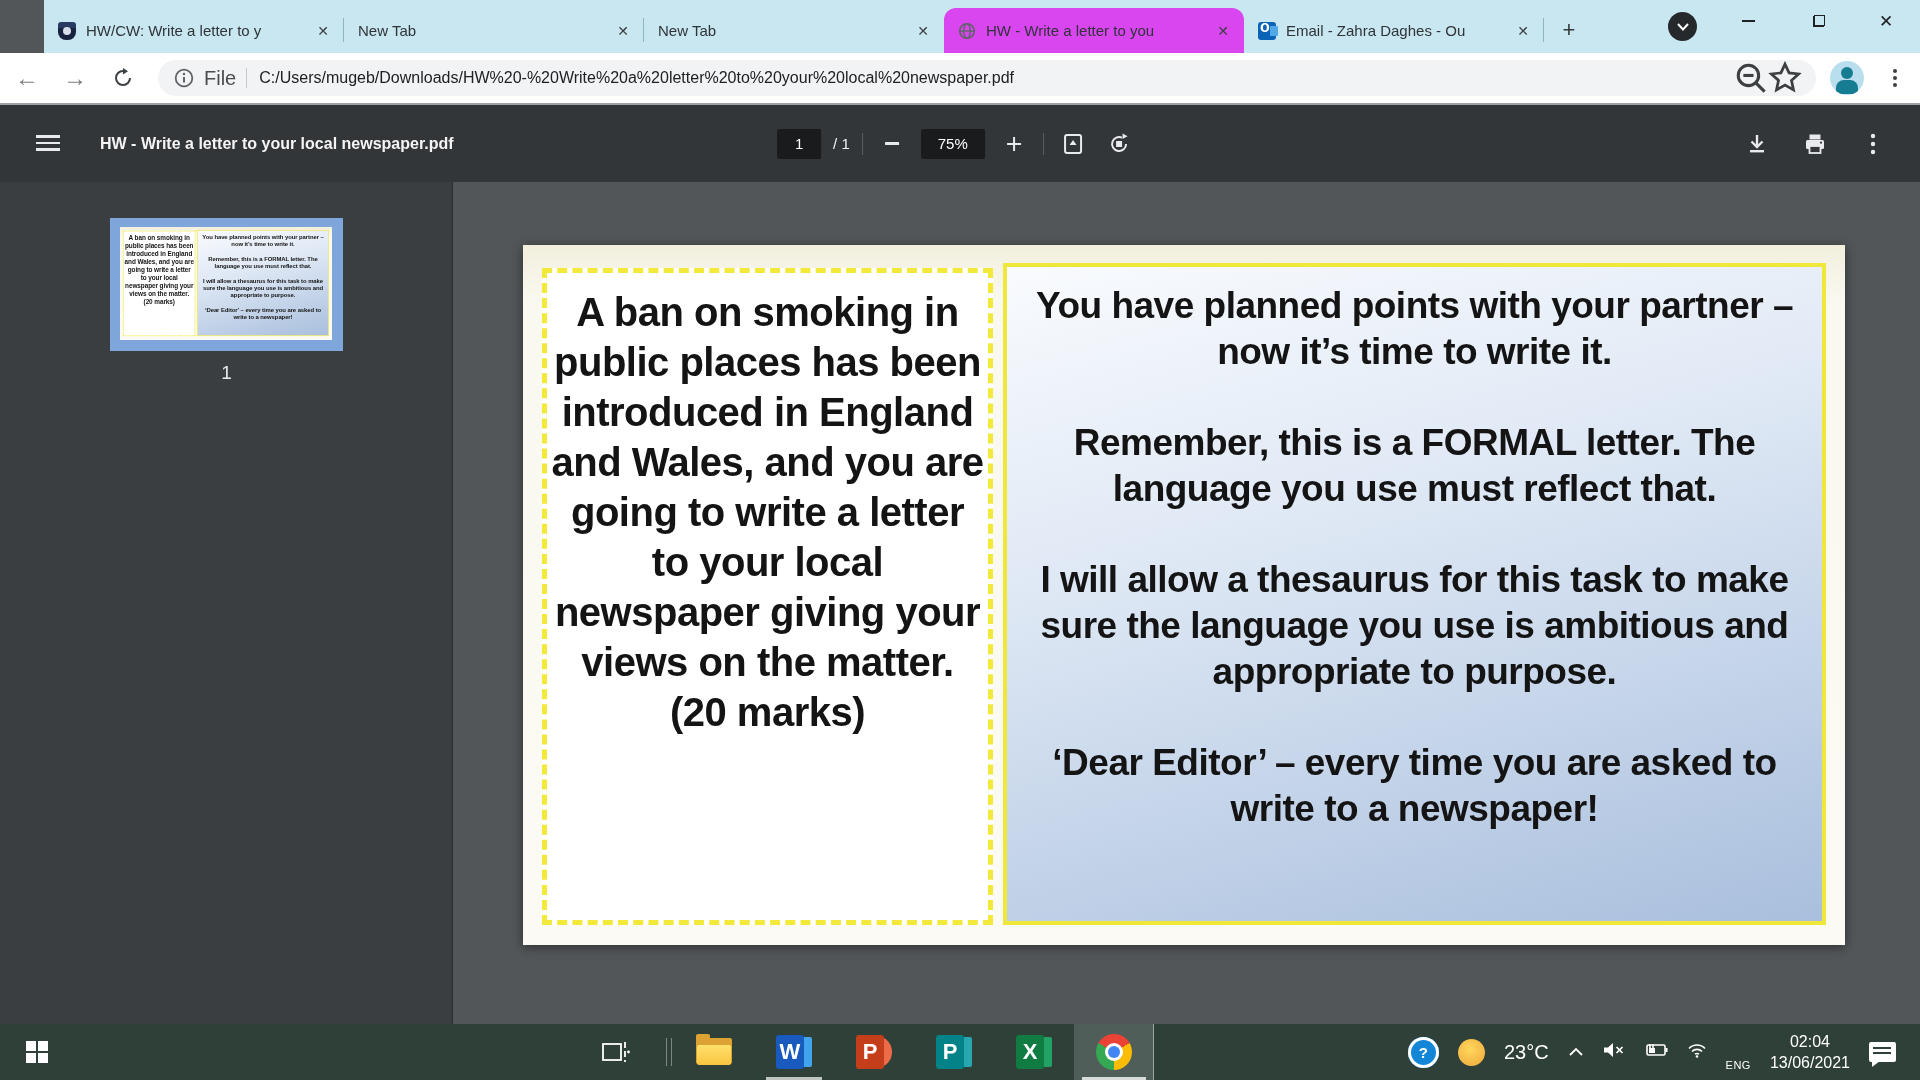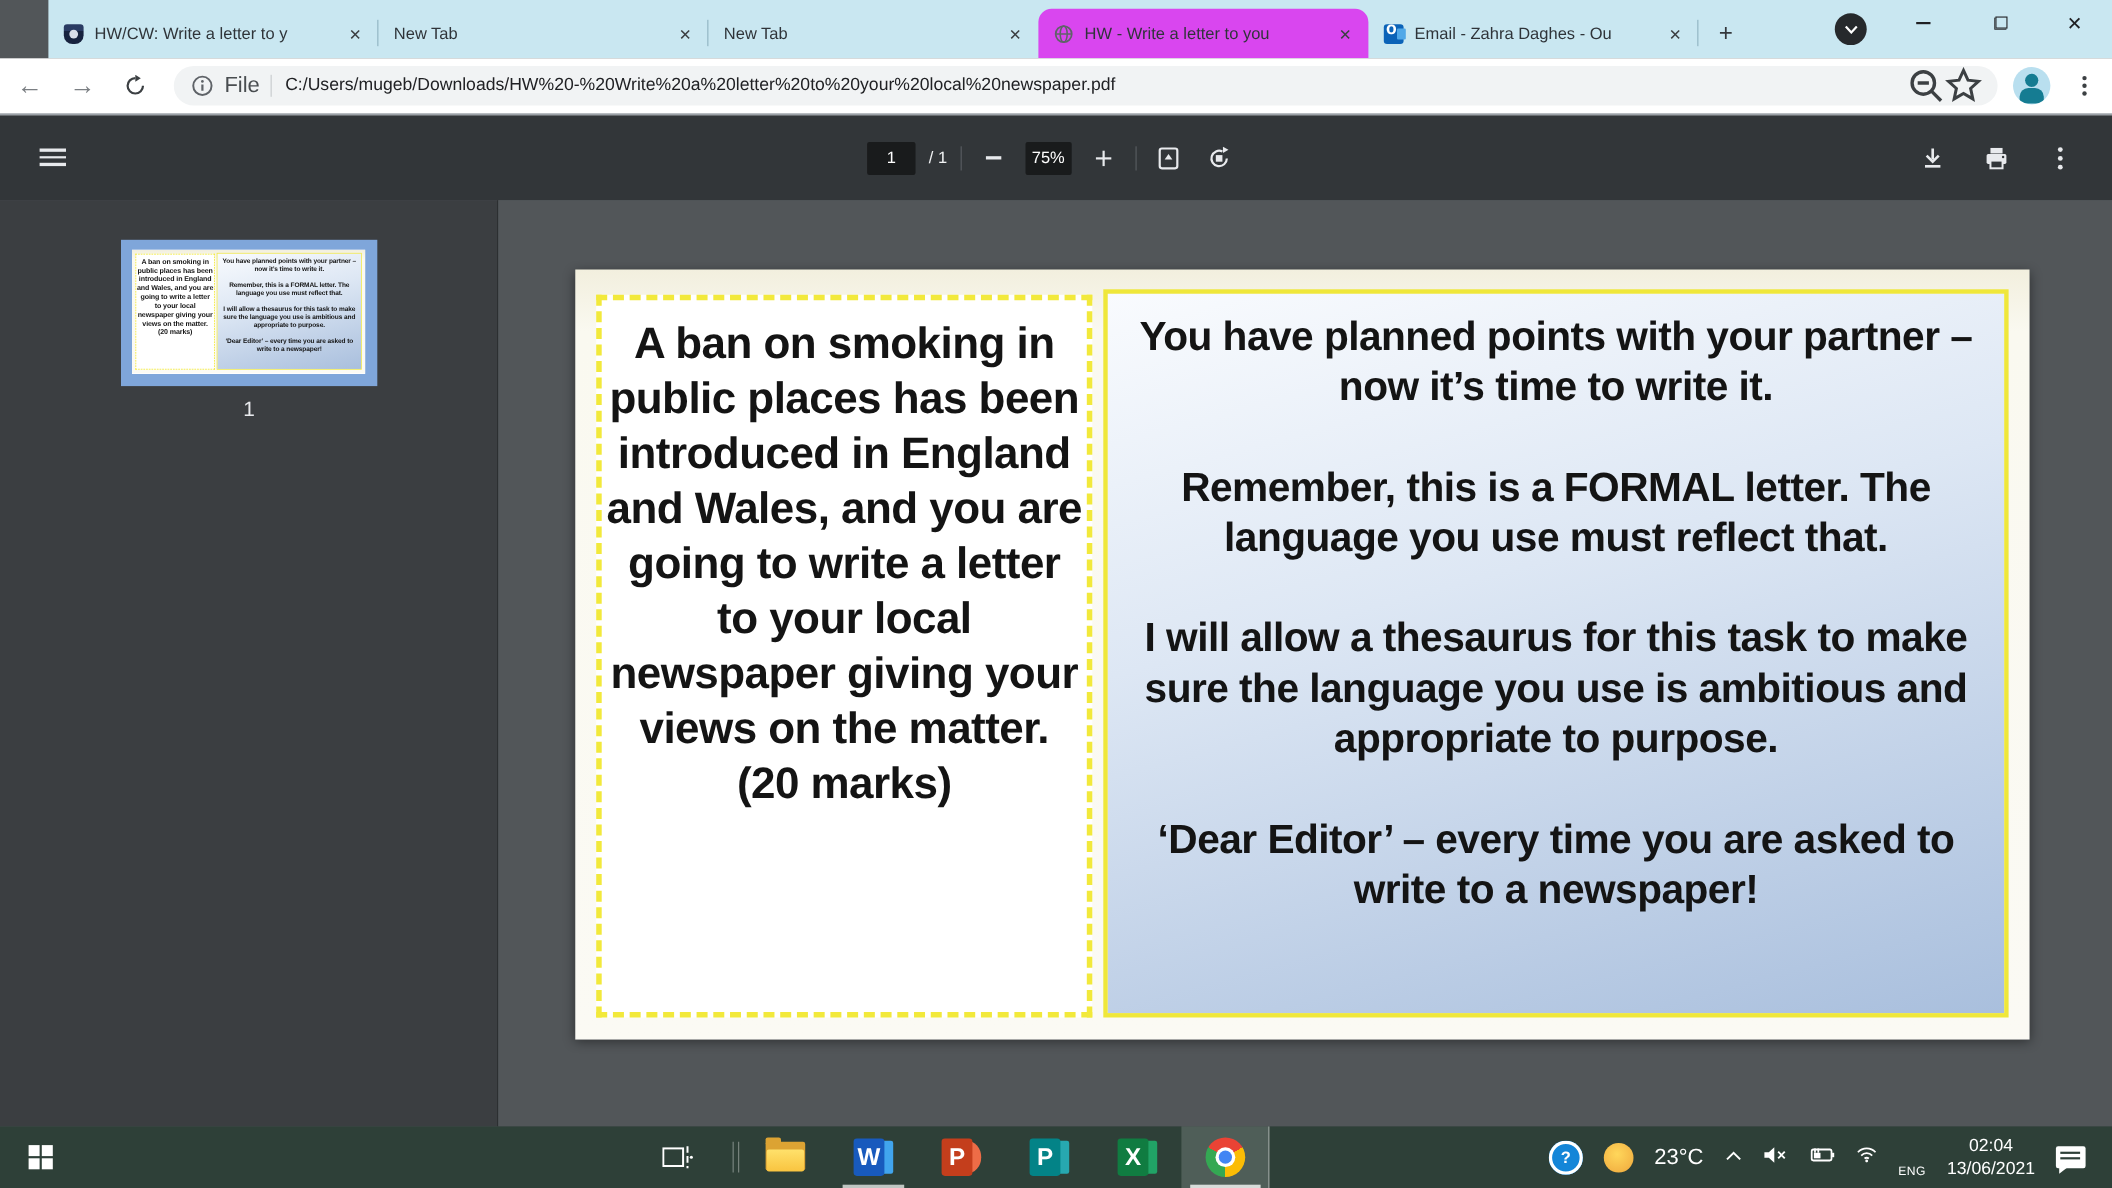--- a/index.html
+++ b/index.html
@@ -47,21 +47,21 @@
   .kebab { width:30px; height:30px; margin-right:10px; display:flex; flex-direction:column; align-items:center; justify-content:center; gap:3px; }
   .kebab i { width:4px; height:4px; border-radius:50%; background:#3C4043; }
 
   
   .pdfbar { position:absolute; left:0; top:105px; width:1920px; height:77px; background:#323639; color:#F1F3F4; }
   .hamb { position:absolute; left:36px; top:26px; width:24px; height:24px; display:flex; flex-direction:column; justify-content:center; gap:4px; }
   .hamb i { height:2.5px; background:#E8EAED; display:block; }
   .pdftitle { position:absolute; left:100px; top:0; height:77px; display:flex; align-items:center; font-size:16px; font-weight:600; color:#F4F4F4; }
   .pdfcenter { position:absolute; left:50%; top:0; height:77px; transform:translateX(-51%); display:flex; align-items:center; gap:12px; font-size:15px; }
   .pagebox { width:44px; height:30px; background:#191B1C; border:none; border-radius:2px; color:#fff; text-align:center; font-size:15px; font-family:inherit; }
-  .zoombox { width:42px; height:30px; background:#191B1C; border-radius:2px; color:#fff; display:flex; align-items:center; justify-content:center; font-size:15px; }
+  .zoombox { width:64px; height:30px; background:#191B1C; border-radius:2px; color:#fff; display:flex; align-items:center; justify-content:center; font-size:15px; }
   .vdiv { width:1px; height:22px; background:#5A5E63; }
   .tbtn-ic { width:34px; height:34px; display:flex; align-items:center; justify-content:center; border-radius:50%; }
   .pdfright { position:absolute; right:30px; top:0; height:77px; display:flex; align-items:center; gap:24px; }
   .minus-g { width:14px; height:2.5px; background:#E8EAED; display:block; }
   .plus-g { position:relative; width:14px; height:14px; }
   .plus-g::before { content:""; position:absolute; left:0; top:6px; width:14px; height:2.5px; background:#E8EAED; }
   .plus-g::after { content:""; position:absolute; left:6px; top:0; width:2.5px; height:14px; background:#E8EAED; }
 
   
   .viewer { position:absolute; left:0; top:182px; width:1920px; height:842px; display:flex; }
@@ -214,20 +214,21 @@
       <i></i>
     </div>
 </div>
 
 <div class="pdfbar">
   <div class="hamb">
       <i></i>
       <i></i>
       <i></i>
     </div>
+  <div class="pdftitle">HW - Write a letter to your local newspaper.pdf</div>
   <div class="pdfcenter">
     <input class="pagebox" value="1" style="">
     <span>/ 1</span>
     <span class="vdiv"></span>
     <span class="tbtn-ic">
         <span class="minus-g"></span>
       </span>
     <span class="zoombox">75%</span>
     <span class="tbtn-ic">
         <span class="plus-g"></span>

